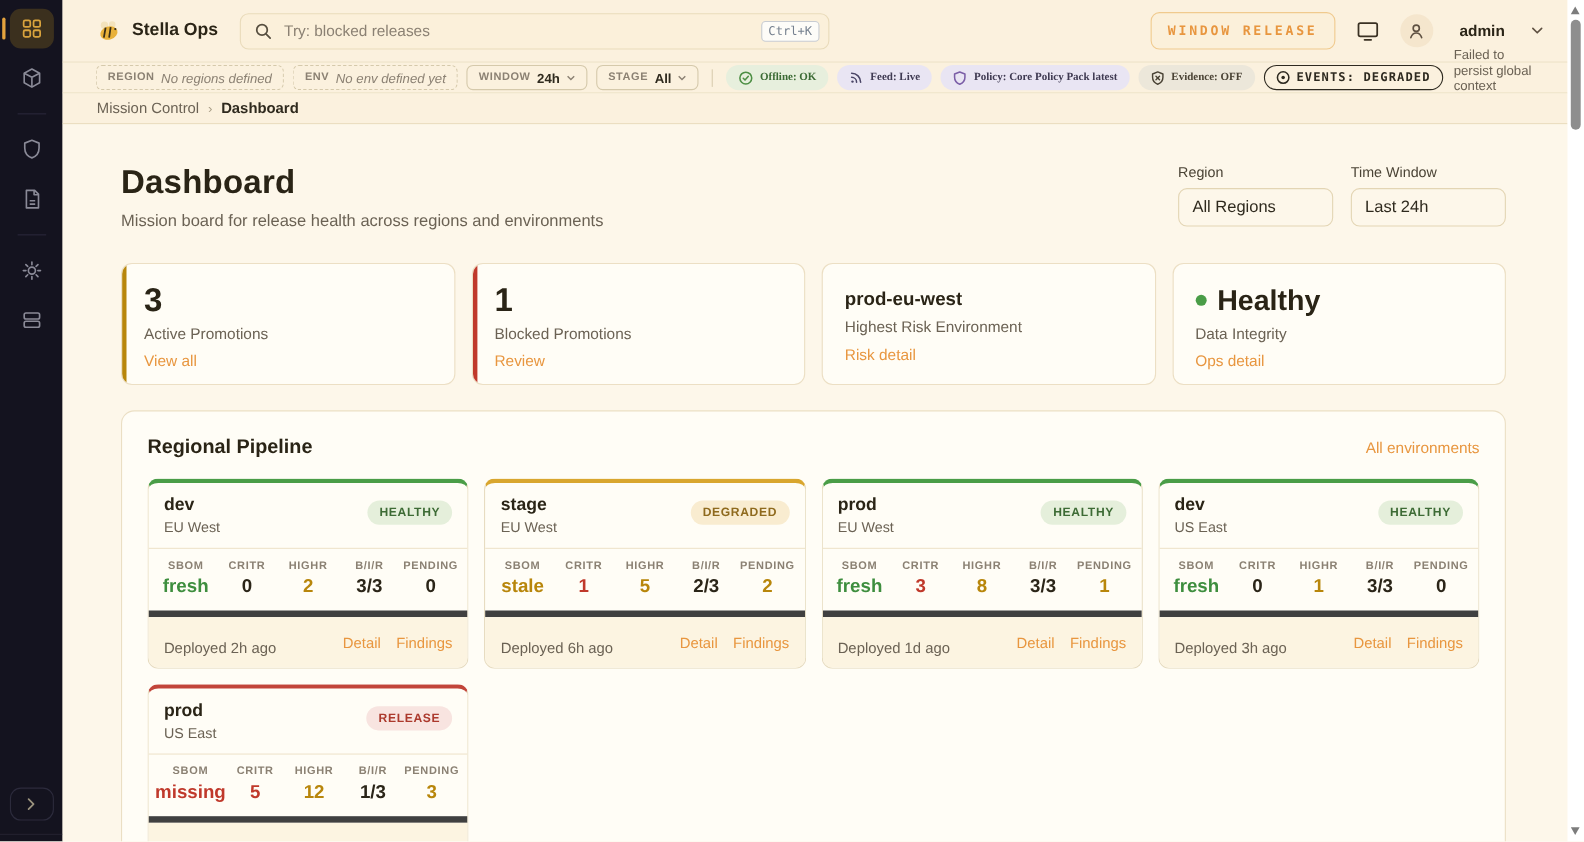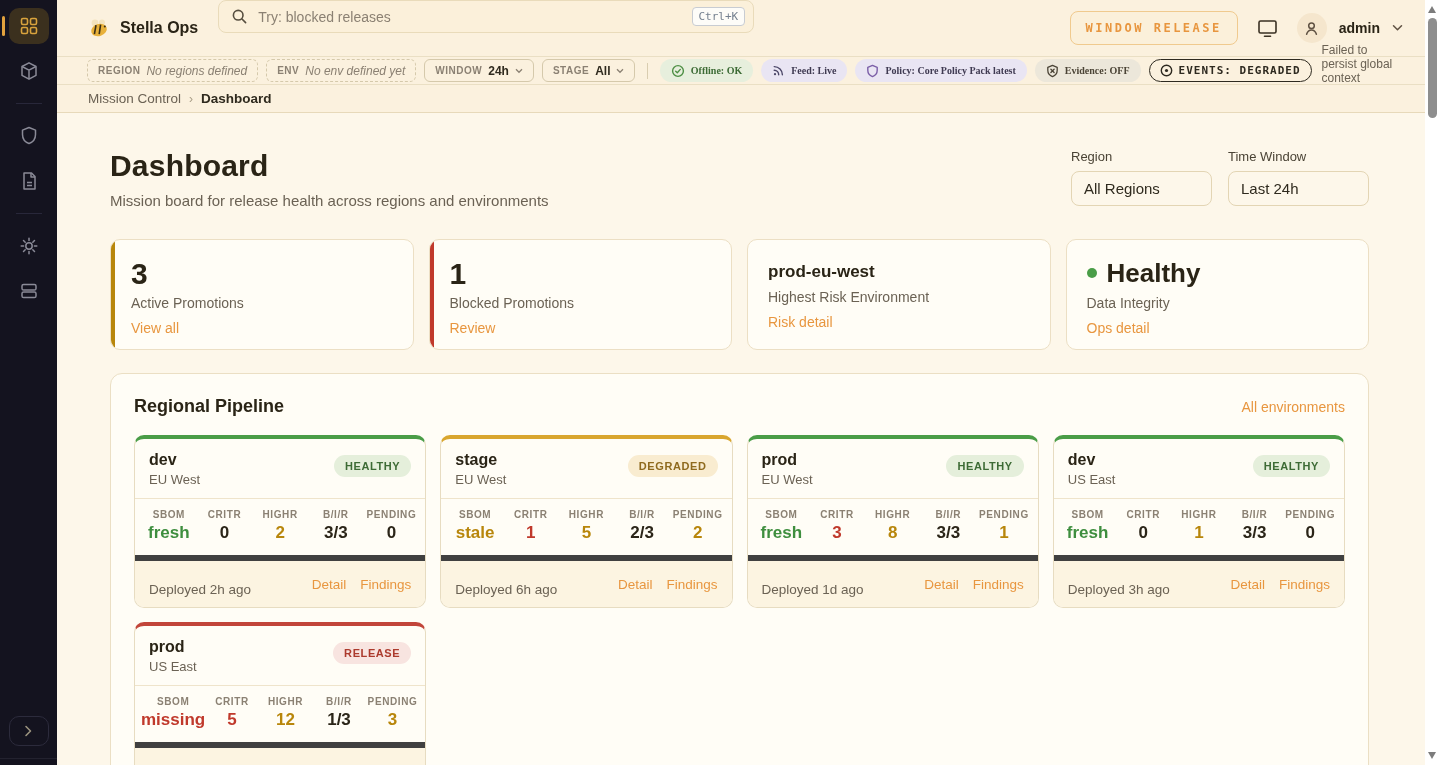--- a/index.html
+++ b/index.html
@@ -16,30 +16,30 @@
   .sb-item.active { background:#3b301e; }
   .sb-item.active::before { content:''; position:absolute; left:-7px; top:8px; width:3px; height:20px; background:#e2a23e; border-radius:2px; }
   .sb-div { width:26px; height:1px; background:#28273a; margin:5px 0 14px; }
   .sb-bottom { margin-top:auto; display:flex; flex-direction:column; align-items:center; width:100%; padding-bottom:6px; }
   .collapse-btn { width:40px; height:30px; border:1px solid #2c2b3c; border-radius:10px; display:flex; align-items:center; justify-content:center; cursor:pointer; background:transparent; margin-bottom:12px; }
   .sb-bottom-div { width:100%; height:1px; background:#23222f; }
 
   
   .main { flex:1; min-width:0; display:flex; flex-direction:column; background:#fdf7ea; }
 
-  .topbar { height:57px; background:#fbf1de; border-bottom:1px solid #eadfc4; display:flex; padding:0 22px 0 30px; flex-shrink:0; }
+  .topbar { height:57px; background:#fbf1de; border-bottom:1px solid #eadfc4; display:flex; align-items:center; padding:0 22px 0 30px; flex-shrink:0; }
   .logo { display:flex; align-items:center; gap:9px; }
   .logo-name { font-size:16px; font-weight:700; color:#2a2416; }
   .search { width:536px; height:33px; border:1px solid #e9dbba; background:#fbf0da; border-radius:8px; display:flex; align-items:center; padding:0 8px 0 12px; gap:10px; margin-left:20px; }
   .search input { border:none; outline:none; background:transparent; flex:1; font-size:14px; font-family:"Liberation Sans",sans-serif; color:#4a4335; }
   .search input::placeholder { color:#8b8173; }
   .kbd { font-family:"DejaVu Sans Mono", monospace; font-size:11px; color:#75808f; border:1px solid #c8ccd2; background:#fdfcf8; border-radius:4px; padding:2px 6px; }
   .top-right { margin-left:auto; display:flex; align-items:center; gap:18px; }
   .create-btn { font-family:"DejaVu Sans Mono", monospace; font-size:12px; letter-spacing:2.5px; font-weight:600; color:#e8963f; border:1px solid #f0ca8e; background:#fbf0da; border-radius:8px; padding:9px 15px; cursor:pointer; }
-  .user { display:flex; align-items:center; gap:12px; cursor:pointer; }
+  .user { display:flex; align-items:center; gap:24px; cursor:pointer; }
   .avatar { width:30px; height:30px; border-radius:50%; background:#f5e6cd; display:flex; align-items:center; justify-content:center; }
   .user-name { font-size:14px; font-weight:600; color:#2a2416; }
 
   
   .statusbar { height:28px; background:#fbf1de; border-bottom:1px solid #eadfc4; display:flex; align-items:center; gap:8px; padding:0 20px 0 30px; flex-shrink:0; }
   .pill { display:flex; align-items:center; gap:6px; height:23px; padding:0 10px; border-radius:6px; font-size:12px; white-space:nowrap; }
   .pill-dashed { border:1px dashed #d5c9ab; color:#8b8173; }
   .pill-solid { border:1px solid #d5c9ab; cursor:pointer; }
   .pill-tag { font-size:10px; font-weight:700; letter-spacing:0.5px; color:#8b8173; }
   .pill-italic { font-style:italic; color:#8b8173; }

